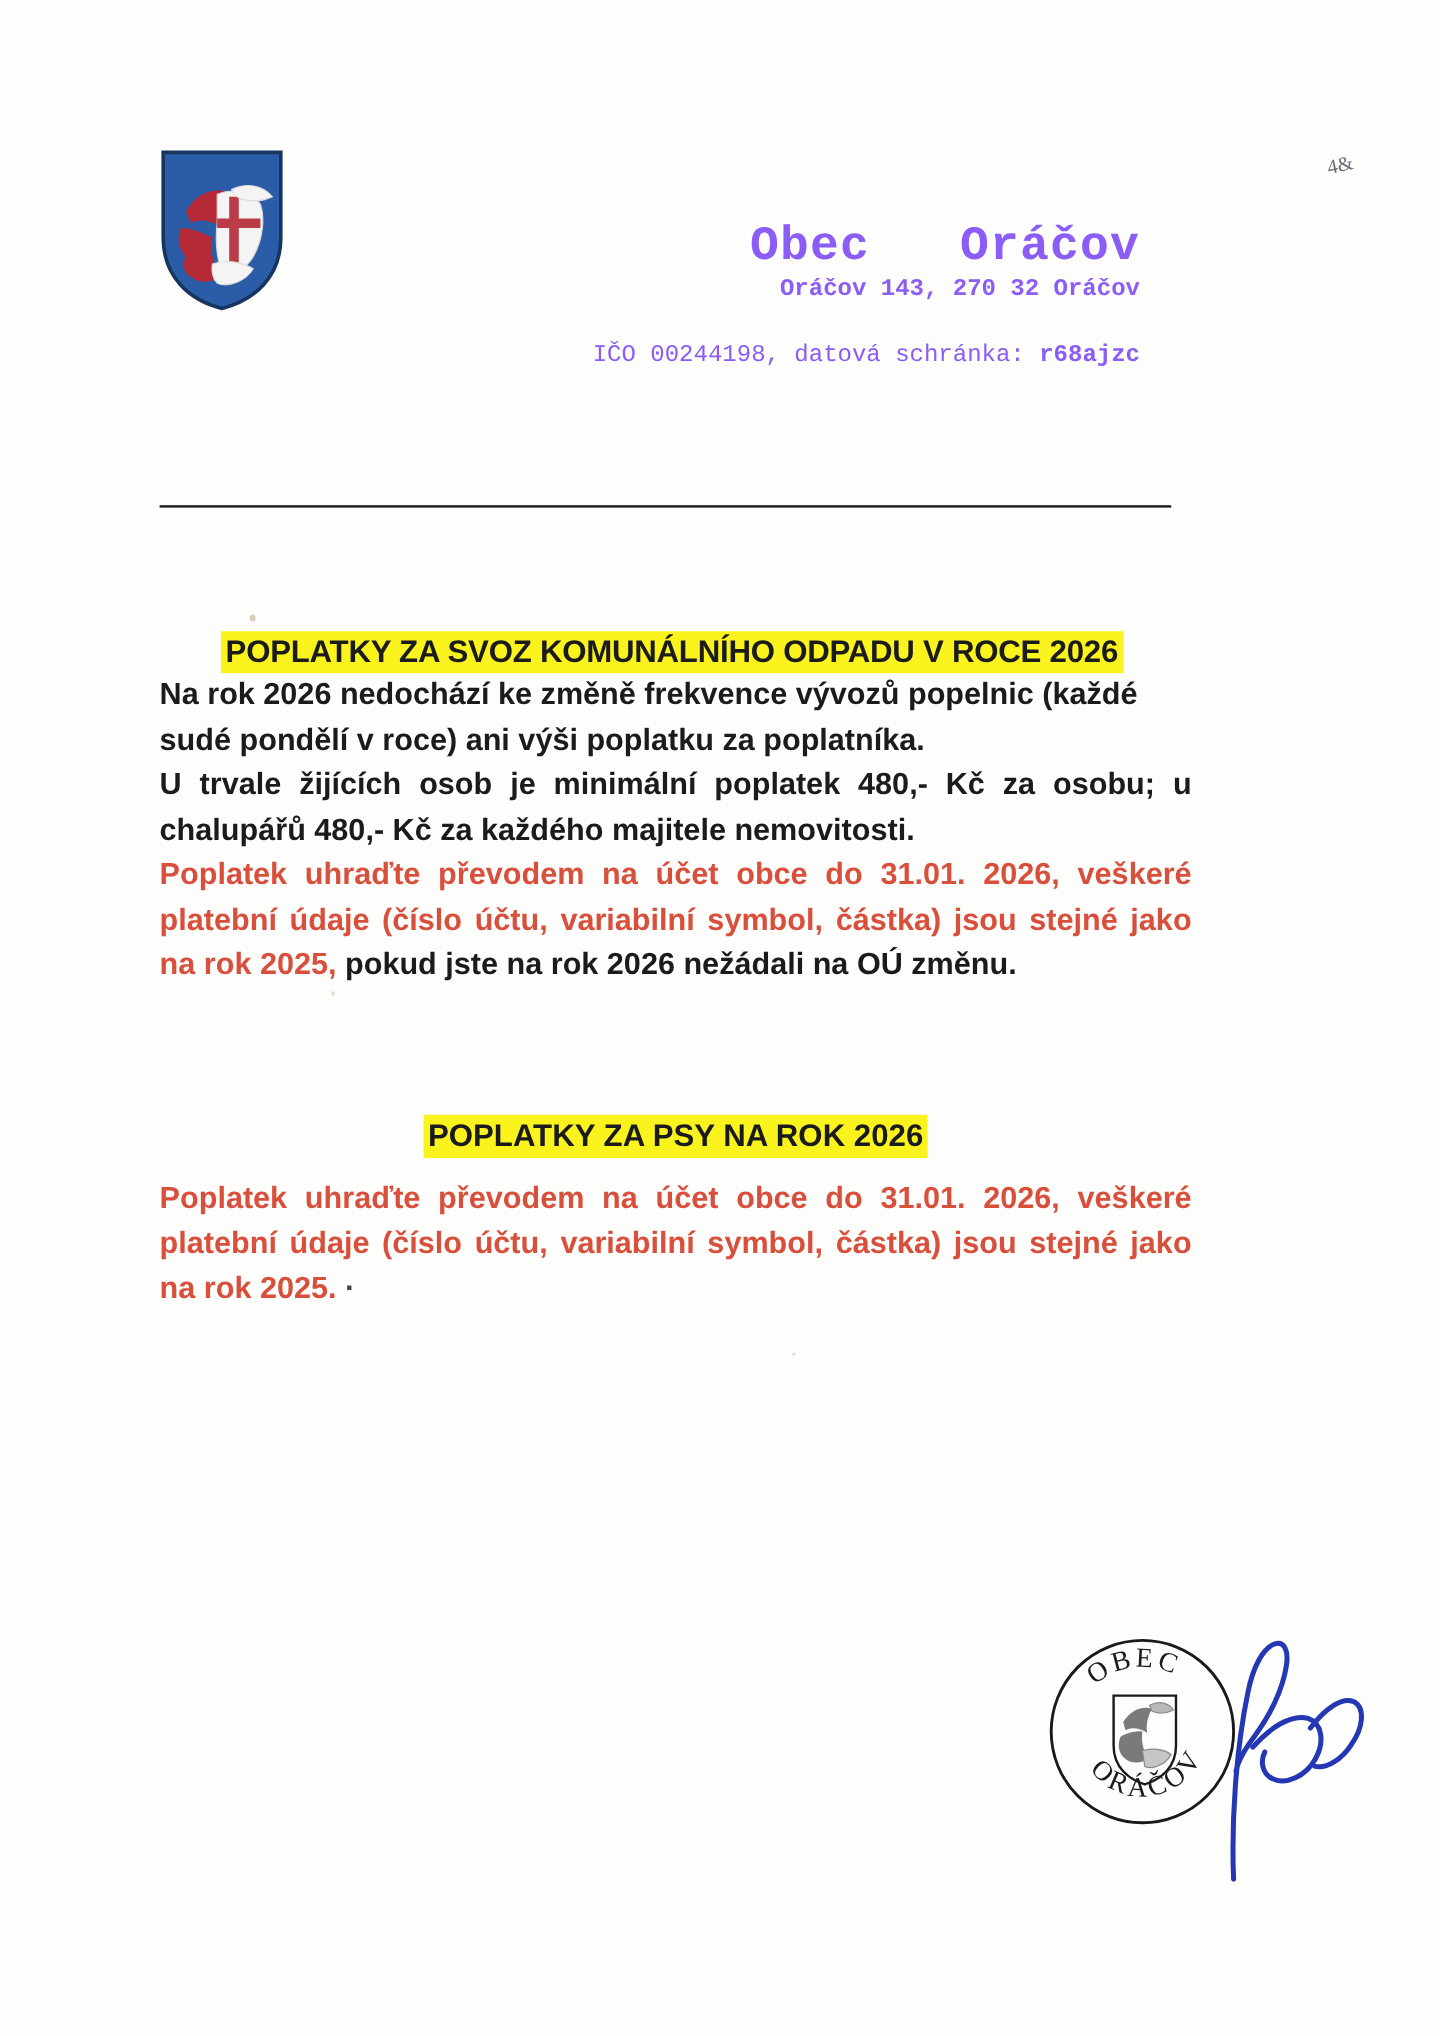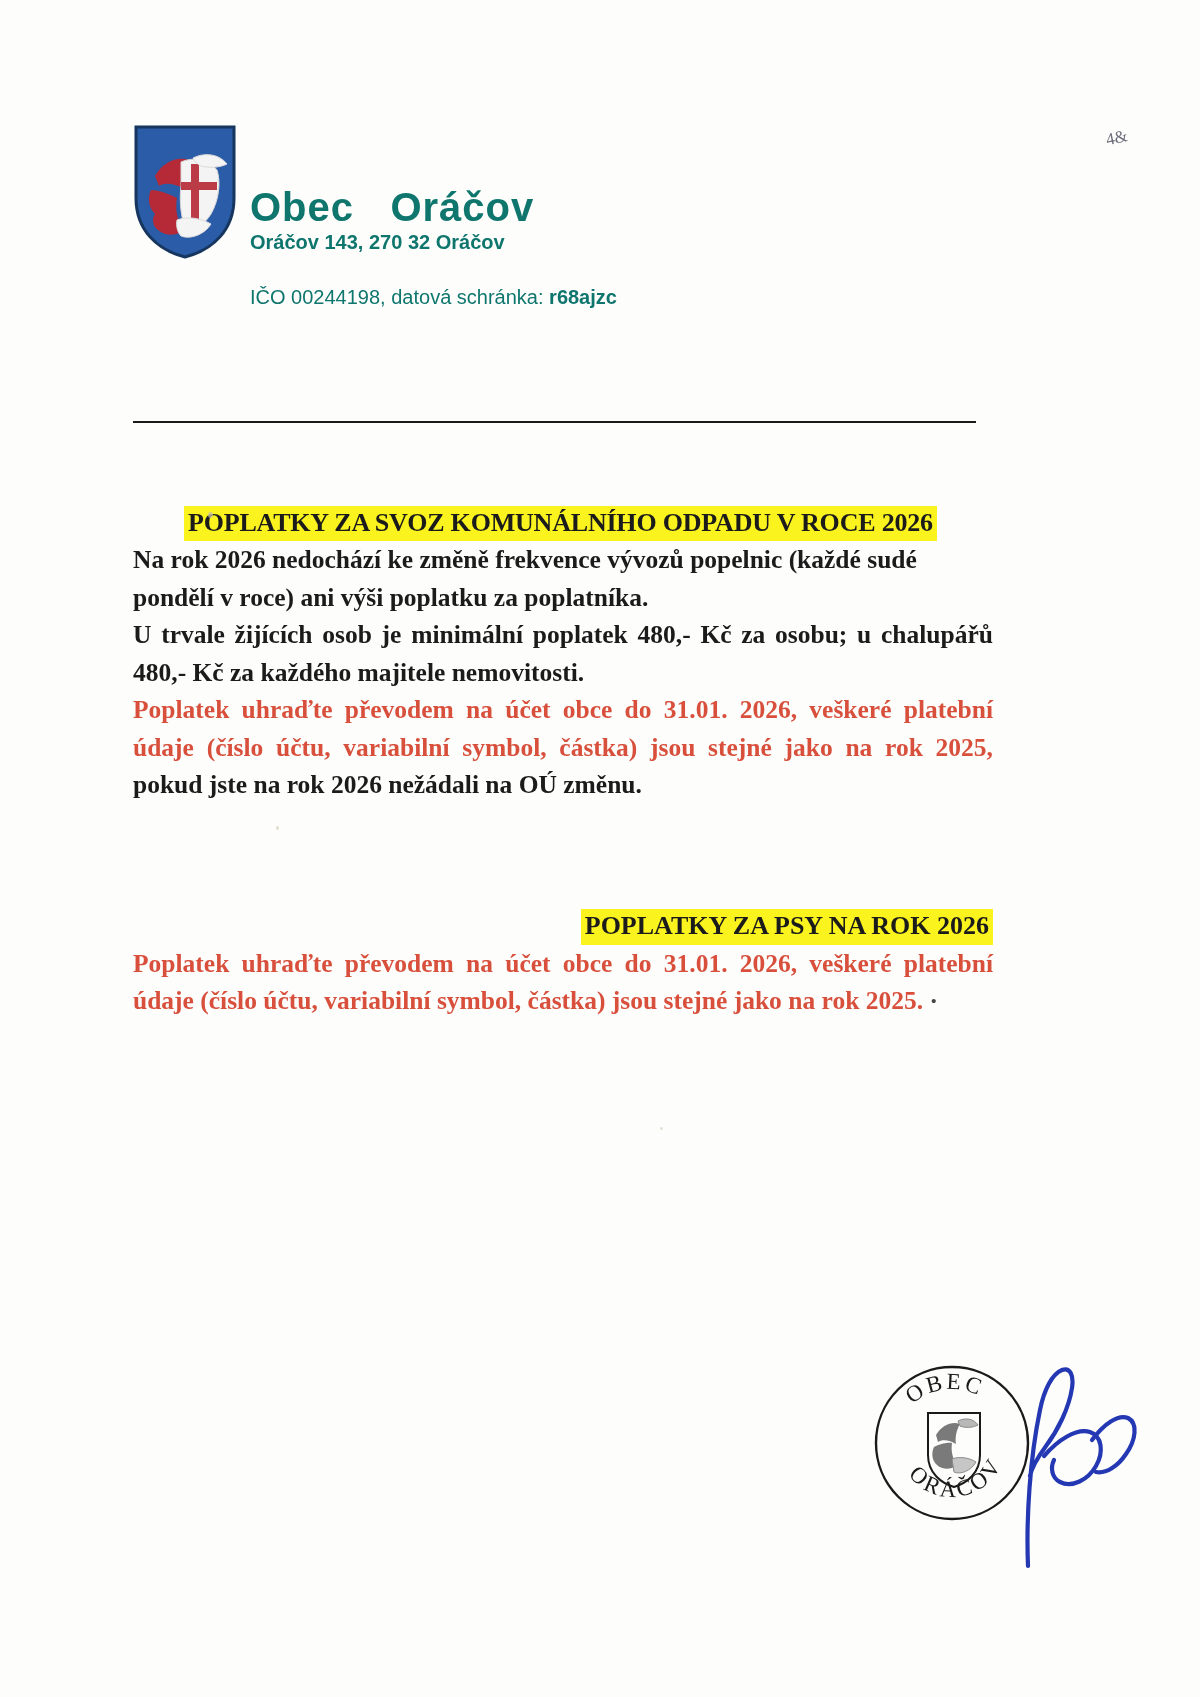--- a/index.html
+++ b/index.html
@@ -32,23 +32,23 @@
     left: 133px;
     top: 124px;
     width: 104px;
     height: 136px;
   }
   .org-block {
     position: absolute;
     left: 250px;
     top: 185px;
     width: 700px;
-    text-align: left;
-    font-family: Liberation Sans, sans-serif;
-    color: #0f766e;
+    text-align: right;
+    font-family: Liberation Mono, monospace;
+    color: #8b5cf6;
   }
   .org-title {
     font-size: 40px;
     font-weight: bold;
     letter-spacing: 1px;
     line-height: 1.12;
     white-space: pre;
   }
   .org-address {
     font-size: 20px;
@@ -73,37 +73,36 @@
     top: 421px;
     width: 843px;
     height: 0;
     border-top: 2px solid #1a1a1a;
   }
 
   
   .content {
     position: absolute;
     left: 133px;
-    top: 450px;
+    top: 470px;
     width: 860px;
-    font-family: Liberation Serif, serif;
   }
   .hl-heading {
     font-size: 26px;
     font-weight: bold;
     color: #1b1b1b;
     letter-spacing: -0.2px;
     display: inline-block;
     background: #fbf31e;
     padding: 3px 4px 4px 4px;
     line-height: 1.08;
     white-space: nowrap;
   }
   .heading-row-1 { margin: 56px 0 0 51px; }
-  .heading-row-2 { margin: 0; text-align: right; }
+  .heading-row-2 { margin: 16px; text-align: center; }
   .heading-row-2 .hl-heading { letter-spacing: 0px; }
 
   p.para {
     font-size: 25.5px;
     line-height: 1.47;
     color: #1b1b1b;
     font-weight: bold;
     margin: 0;
   }
   .p-intro { margin-top: 62px; }

